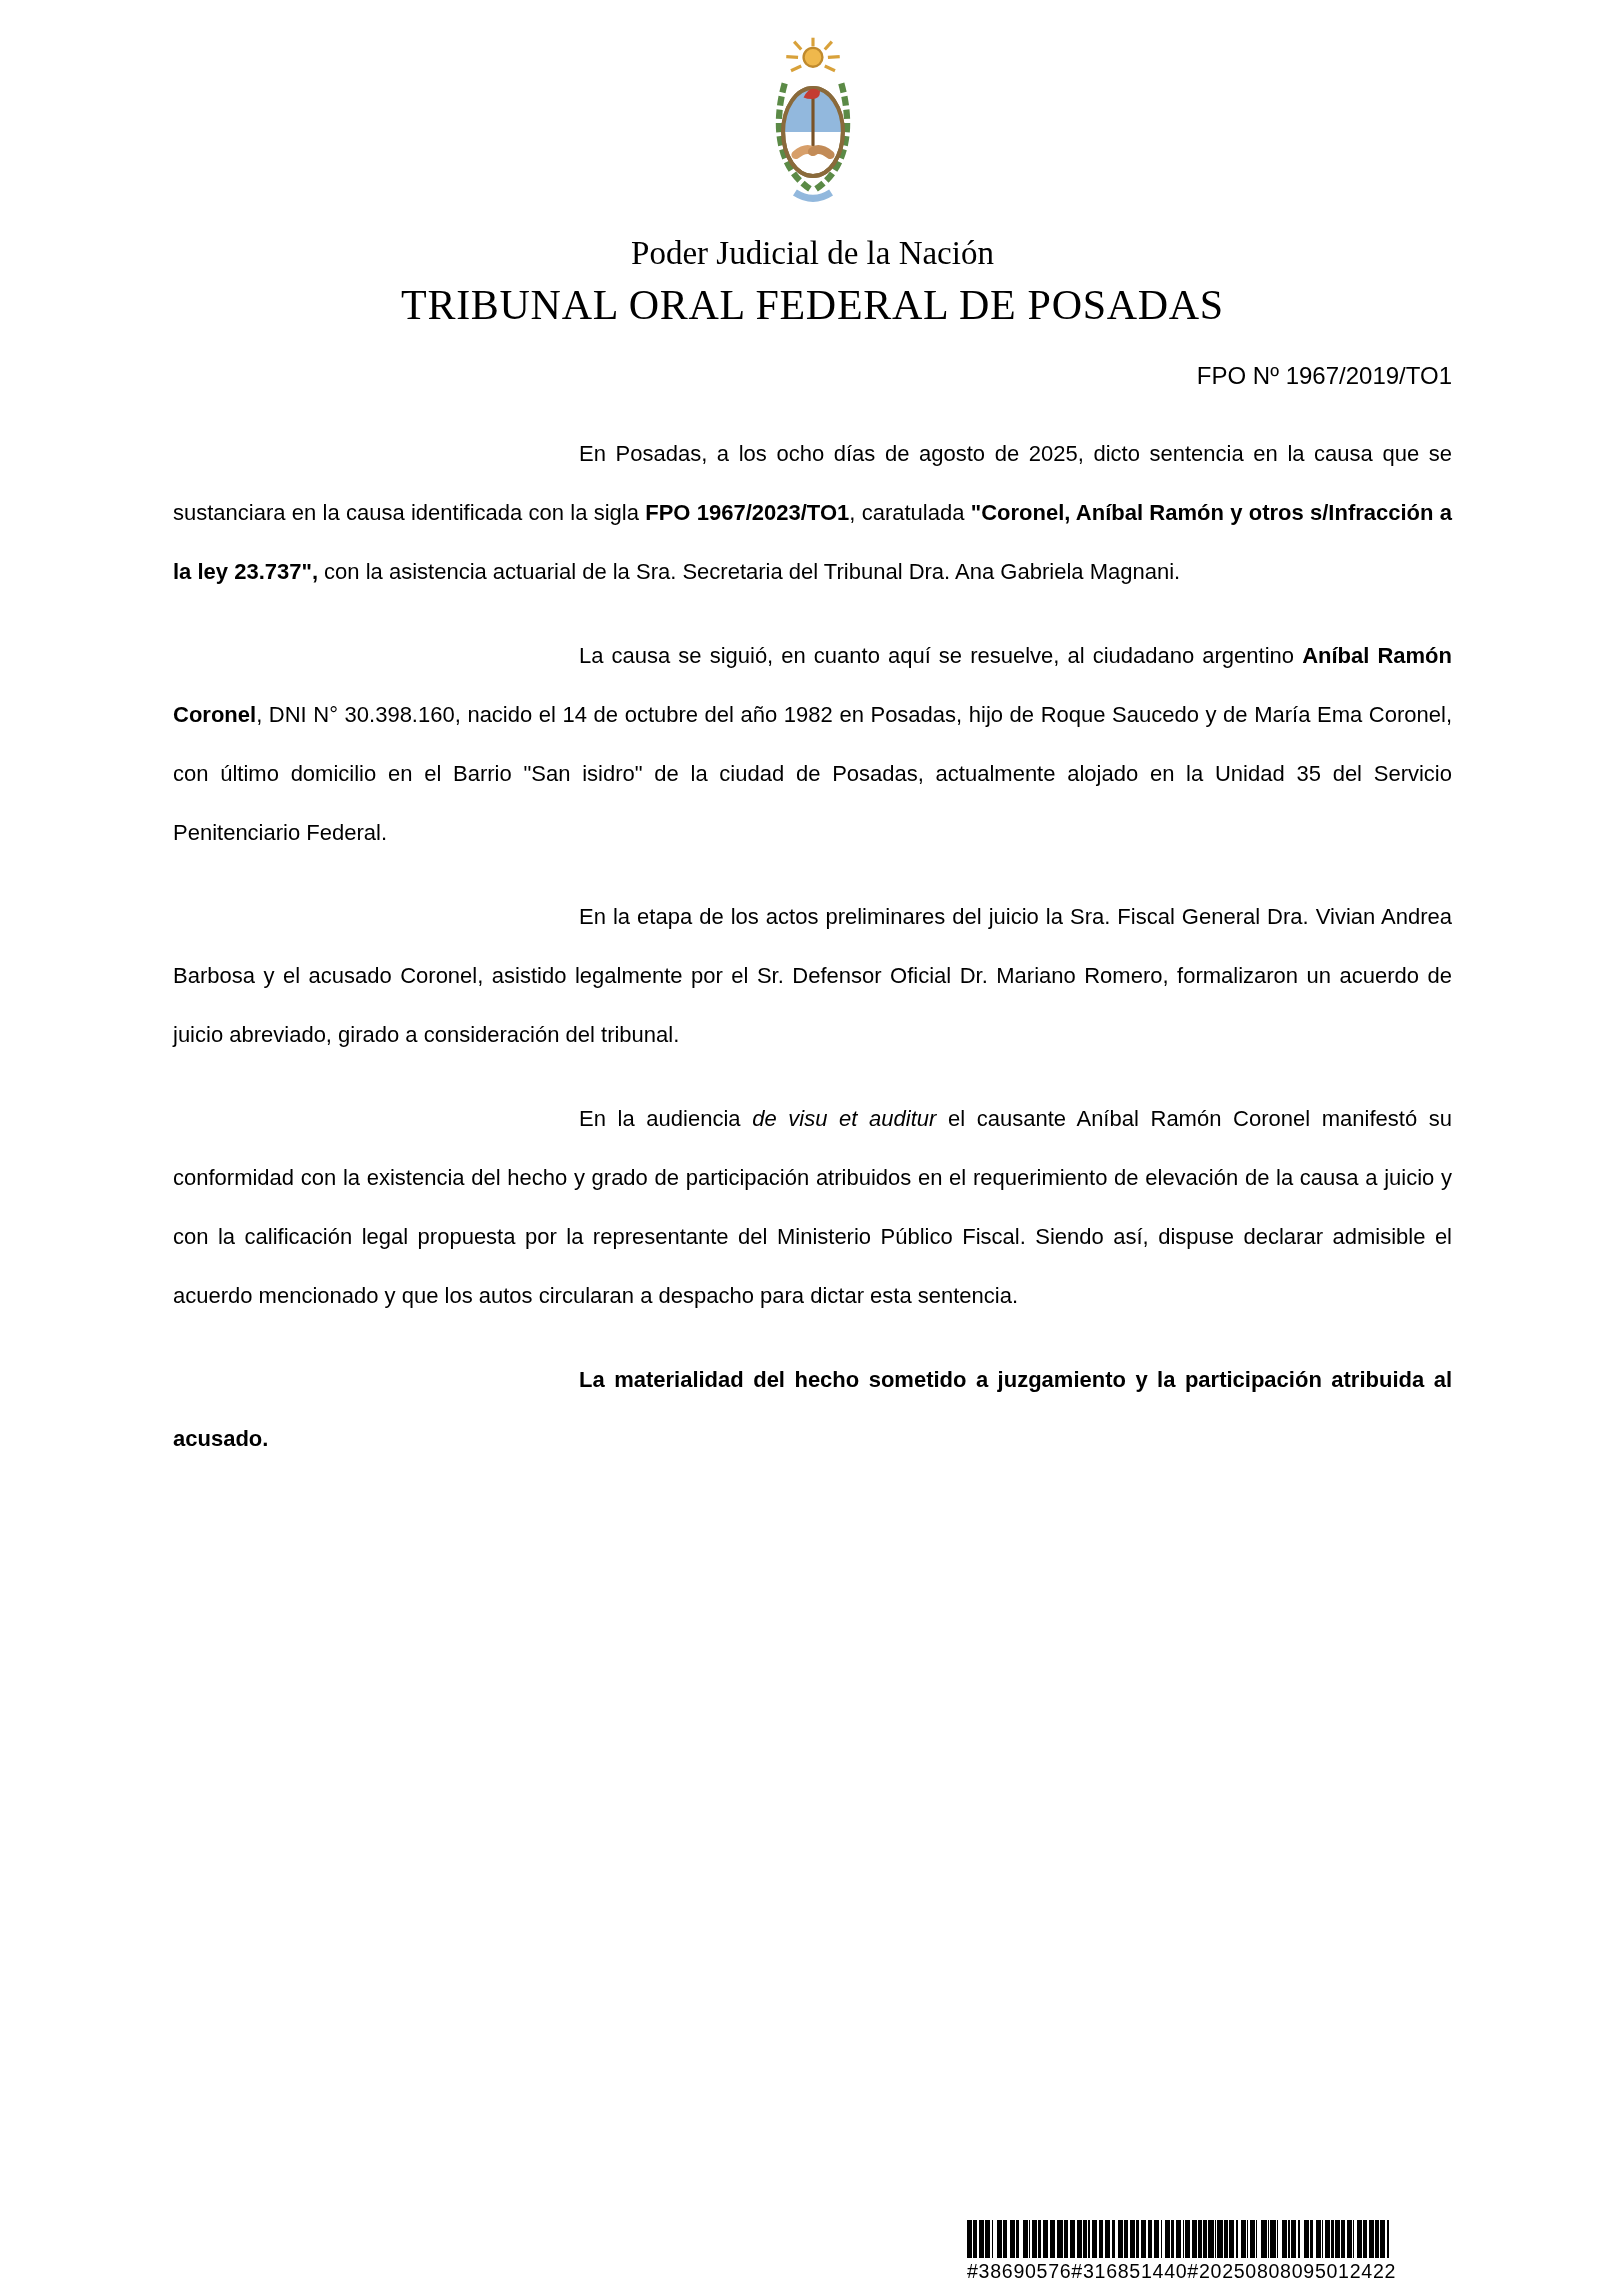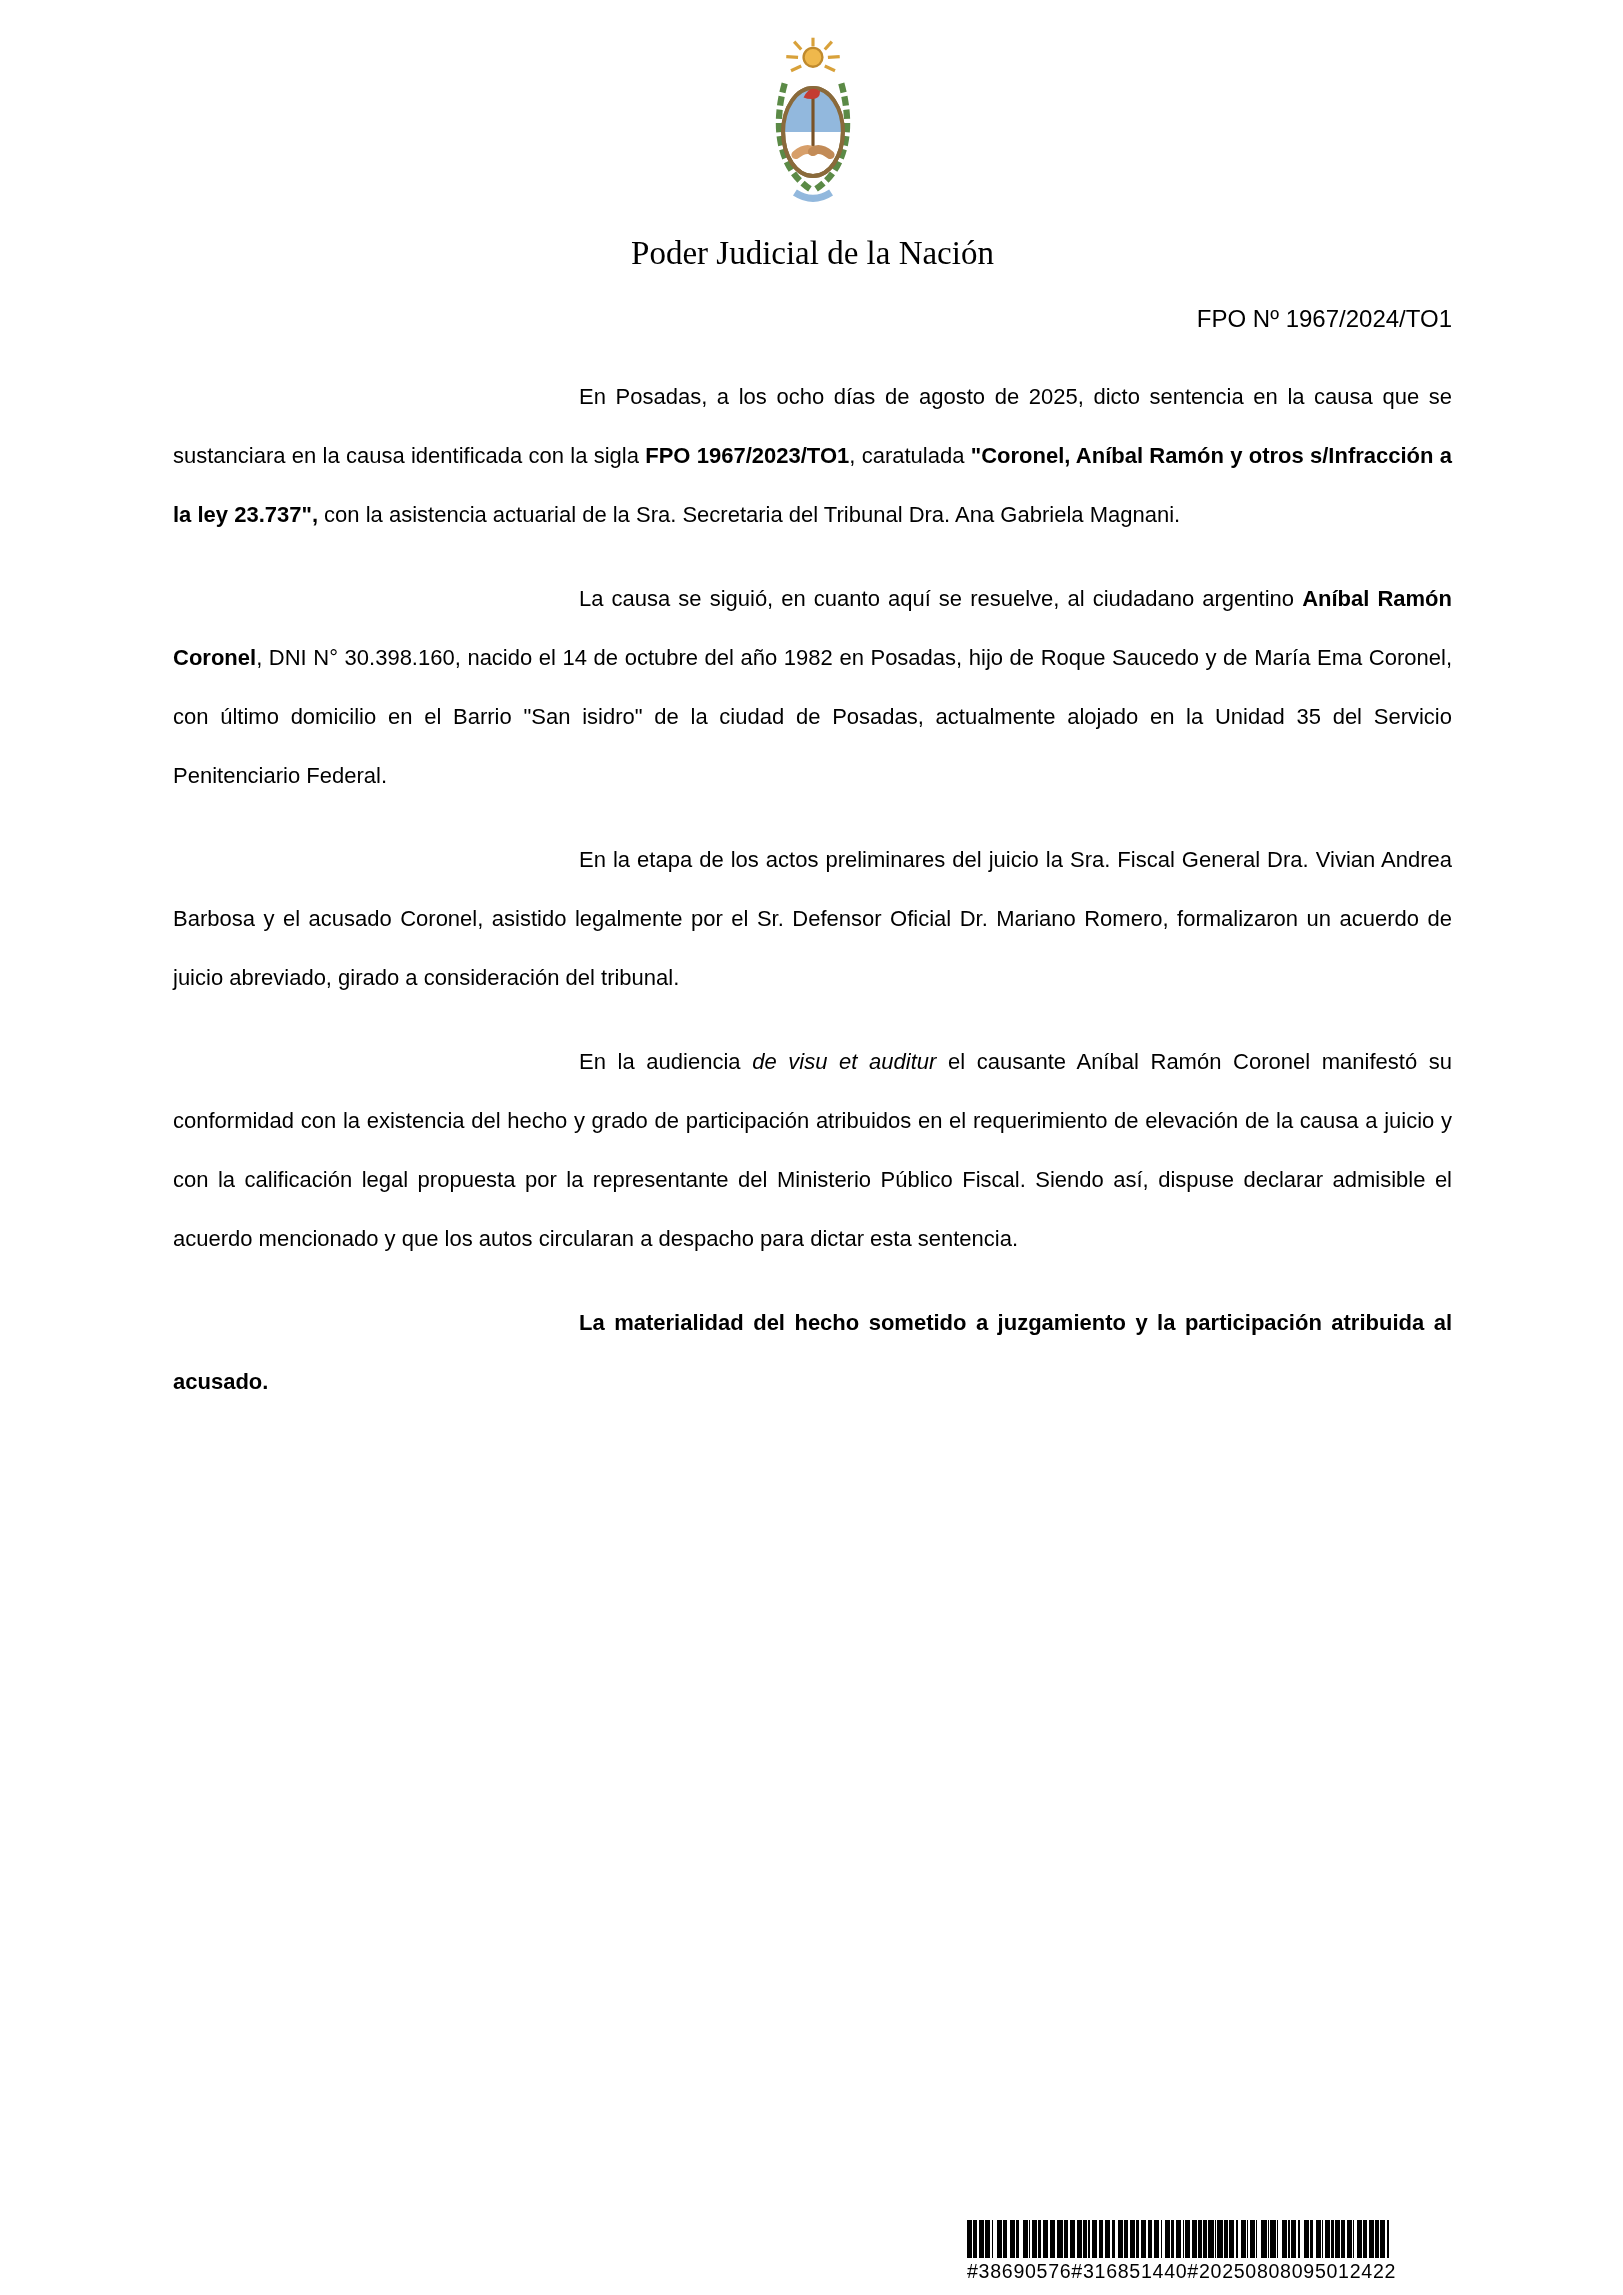--- a/index.html
+++ b/index.html
@@ -110,21 +110,22 @@
       <path d="M58,78 q8,-17 21,-8 q0,10 -10,10 q-7,0 -11,-2 z" fill="#c43c33"></path>
 
       <path d="M48,151 q14,-11 23,-4" stroke="#d79f6a" stroke-width="11" fill="none" stroke-linecap="round"></path>
       <path d="M92,151 q-14,-11 -23,-4" stroke="#c28b57" stroke-width="11" fill="none" stroke-linecap="round"></path>
 
       <path d="M47,199 q23,15 46,0" stroke="#92b8dd" stroke-width="9" fill="none"></path>
     </svg>
   </div>
 
   <div class="title1">Poder Judicial de la Nación</div>
-  <div class="case-number">FPO Nº 1967/2024/TO1</div>
+  <div class="title2">TRIBUNAL ORAL FEDERAL DE POSADAS</div>
+  <div class="case-number">FPO Nº 1967/2019/TO1</div>
 
   <div class="body-text">
       <p><span>En Posadas, a los ocho días de agosto de 2025, dicto sentencia en la causa que se sustanciara en la causa identificada con la sigla </span><span class="b">FPO 1967/2023/TO1</span><span>, caratulada </span><span class="b">"Coronel, Aníbal Ramón y otros s/Infracción a la ley 23.737",</span><span> con la asistencia actuarial de la Sra. Secretaria del Tribunal Dra. Ana Gabriela Magnani.</span></p>
       <p><span>La causa se siguió, en cuanto aquí se resuelve, al ciudadano argentino </span><span class="b">Aníbal Ramón Coronel</span><span>, DNI N° 30.398.160, nacido el 14 de octubre del año 1982 en Posadas, hijo de Roque Saucedo y de María Ema Coronel, con último domicilio en el Barrio "San isidro" de la ciudad de Posadas, actualmente alojado en la Unidad 35 del Servicio Penitenciario Federal.</span></p>
       <p><span>En la etapa de los actos preliminares del juicio la Sra. Fiscal General Dra. Vivian Andrea Barbosa y el acusado Coronel, asistido legalmente por el Sr. Defensor Oficial Dr. Mariano Romero, formalizaron un acuerdo de juicio abreviado, girado a consideración del tribunal.</span></p>
       <p><span>En la audiencia </span><span class="i">de visu et auditur</span><span> el causante Aníbal Ramón Coronel manifestó su conformidad con la existencia del hecho y grado de participación atribuidos en el requerimiento de elevación de la causa a juicio y con la calificación legal propuesta por la representante del Ministerio Público Fiscal. Siendo así, dispuse declarar admisible el acuerdo mencionado y que los autos circularan a despacho para dictar esta sentencia.</span></p>
       <p><span class="b">La materialidad del hecho sometido a juzgamiento y la participación atribuida al acusado.</span></p>
     </div>
 
   <div class="barcode-block">

